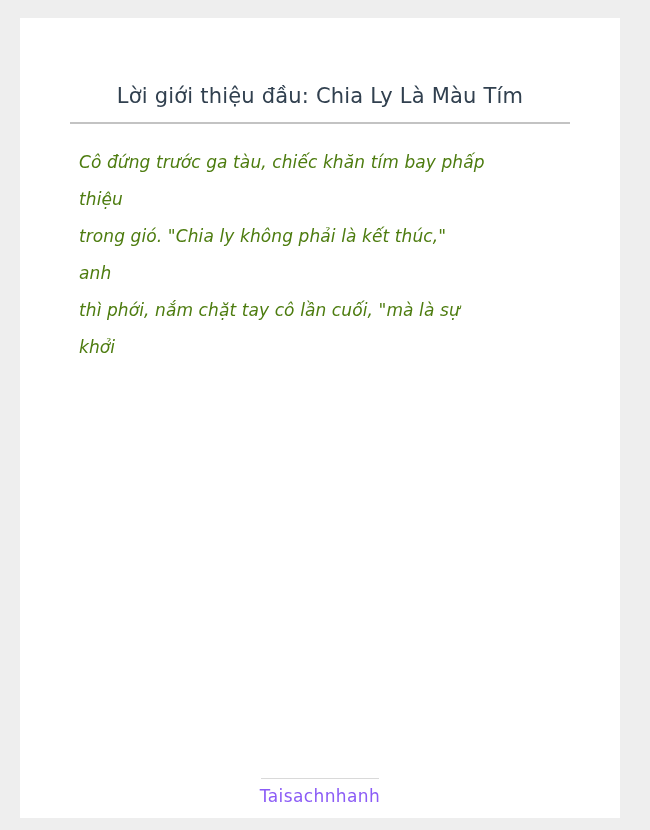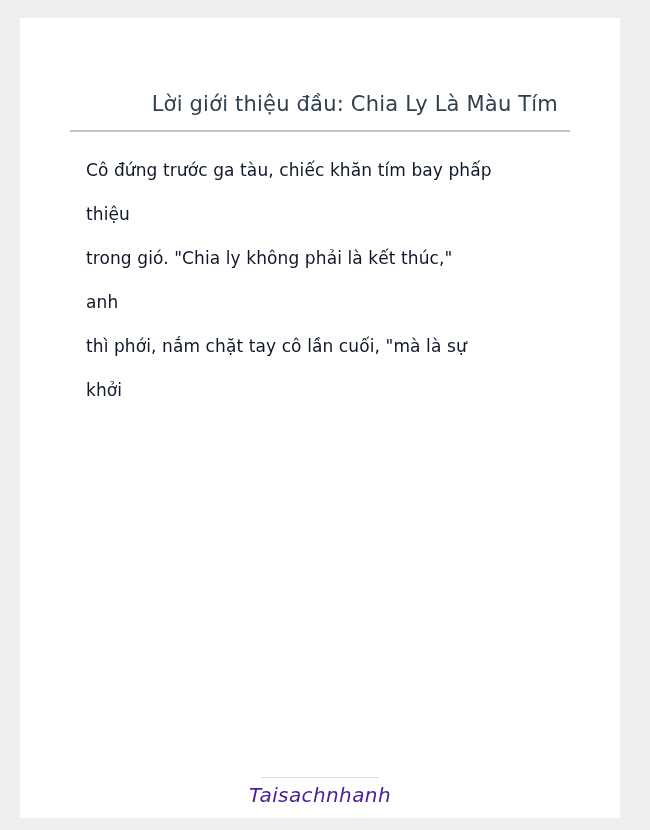--- a/index.html
+++ b/index.html
@@ -21,66 +21,66 @@
     position: absolute;
     left: 20px;
     top: 18px;
     width: 600px;
     height: 800px;
     background: #ffffff;
     box-sizing: border-box;
     padding: 0 50px;
   }
   .chapter-title {
-    margin: 12px;
+    margin: 4px;
     padding-top: 60px;
-    text-align: right;
+    text-align: center;
     font-size: 21px;
     font-weight: 500;
     line-height: 28px;
     letter-spacing: 0.2px;
     color: #31404f;
   }
   .title-divider {
     border: none;
     border-top: 2px solid #c3c3c3;
     margin: 12px 0 0 0;
   }
   .chapter-body {
     margin-top: 24px;
   }
   .chapter-body p {
-    margin: 16px;
+    margin: 9px;
     font-size: 17px;
     line-height: 28px;
-    color: #0f172a;
+    color: #4d7c0f;
     letter-spacing: 0.1px;
+    font-style: italic;
   }
   .page-footer {
     position: absolute;
     left: 0;
     right: 0;
     bottom: 12px;
     text-align: center;
   }
   .footer-divider {
     width: 118px;
     margin: 0 auto 7px auto;
     border-top: 1px solid #d9d9d9;
     height: 0;
   }
   .footer-brand {
     display: inline-block;
-    font-size: 20px;
+    font-size: 17px;
     line-height: 20px;
-    color: #4c1d95;
+    color: #8b5cf6;
     letter-spacing: 0.4px;
     cursor: pointer;
     text-decoration: none;
-    font-style: italic;
   }
 </style>
 </head>
 <body>
 
 <div class="viewport">
   <div class="card">
 
     <h1 class="chapter-title">Lời giới thiệu đầu: Chia Ly Là Màu Tím</h1>
 

